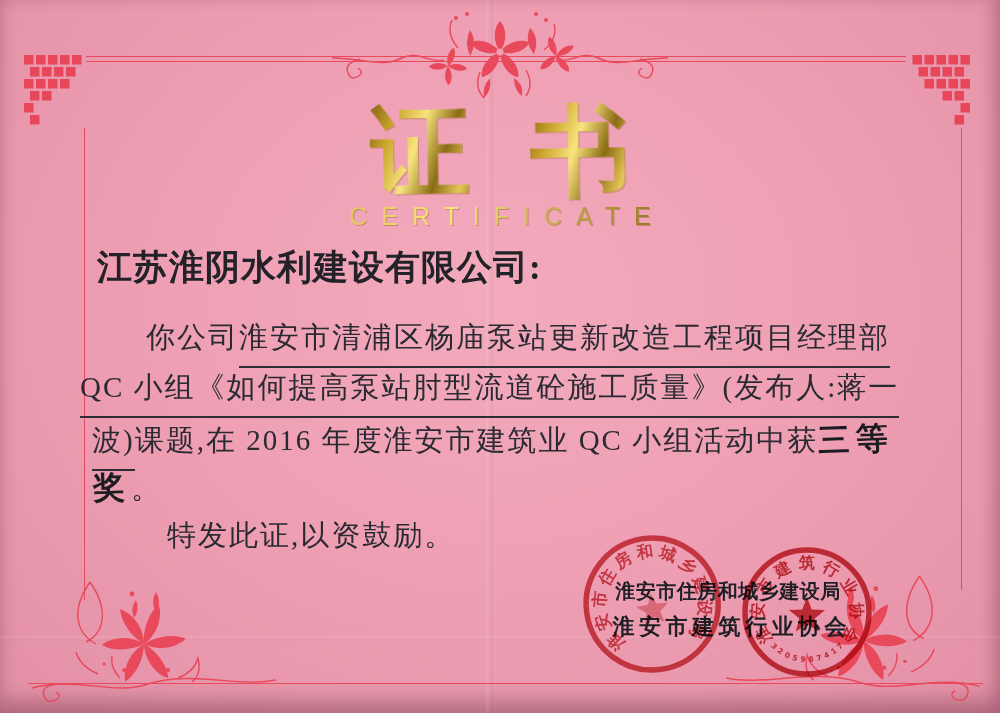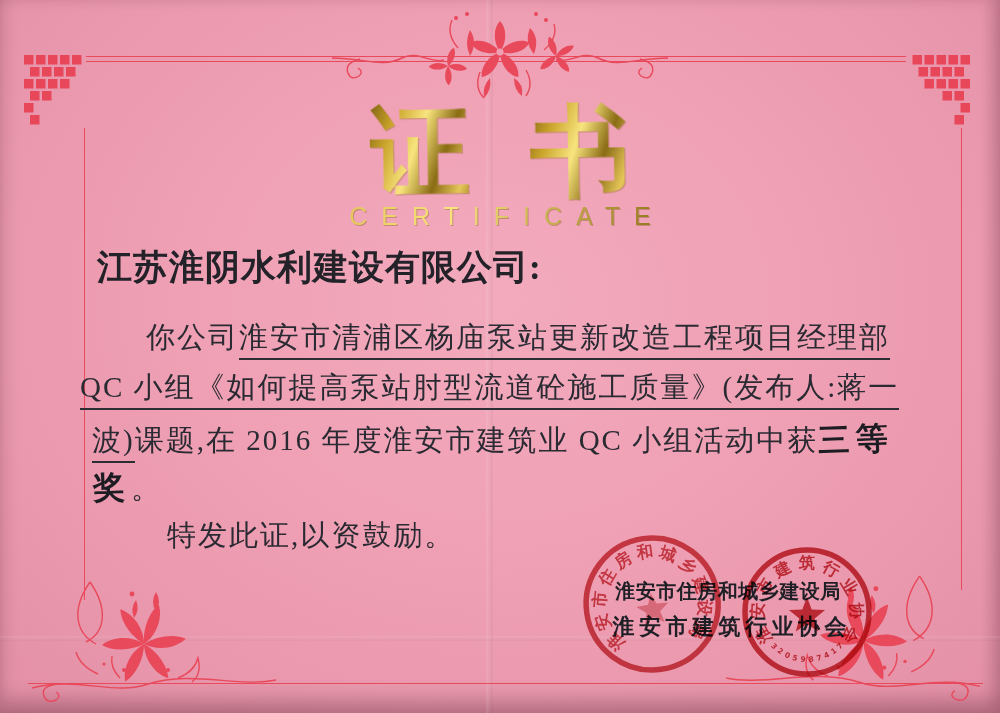--- a/index.html
+++ b/index.html
@@ -25,21 +25,21 @@
     -webkit-background-clip:text;background-clip:text;color:transparent;display:inline-block;
     filter:drop-shadow(1px 1px 0 rgba(120,80,10,.35));}
   .title-char{margin:0 30px;transform:rotate(-1deg);}
   .title-en{position:absolute;left:0;top:186px;width:100%;text-align:center;
     font-family:"Liberation Sans","DejaVu Sans",sans-serif;font-size:25px;font-weight:500;
     letter-spacing:14px;text-indent:14px;margin-top:16px;}
   
   .addressee{position:absolute;left:97px;top:244px;font-size:35px;font-weight:bold;color:#222228;
     letter-spacing:1px;white-space:nowrap;}
   .bline{position:absolute;font-size:29px;color:#2a2a32;letter-spacing:2px;white-space:nowrap;}
-  .u{border-bottom:2px solid #2d2d34;padding-bottom:5px;}
+  .u{border-bottom:2px solid #2d2d34;padding-bottom:13px;}
   .hand{font-weight:bold;font-size:32px;letter-spacing:6px;display:inline-block;transform:rotate(-2deg);color:#1c1c22;}
   
   .issuer{position:absolute;left:608px;width:240px;text-align:center;font-weight:bold;color:#1f1f26;white-space:nowrap;}
   .i1{top:578px;font-size:20px;letter-spacing:0.5px;}
   .i2{top:612px;font-size:22px;letter-spacing:4.5px;text-indent:4.5px;}
   .i3{top:642px;font-size:22.5px;letter-spacing:2px;text-indent:2px;}
   .seal{position:absolute;mix-blend-mode:multiply;}
 </style>
 </head>
 <body>

